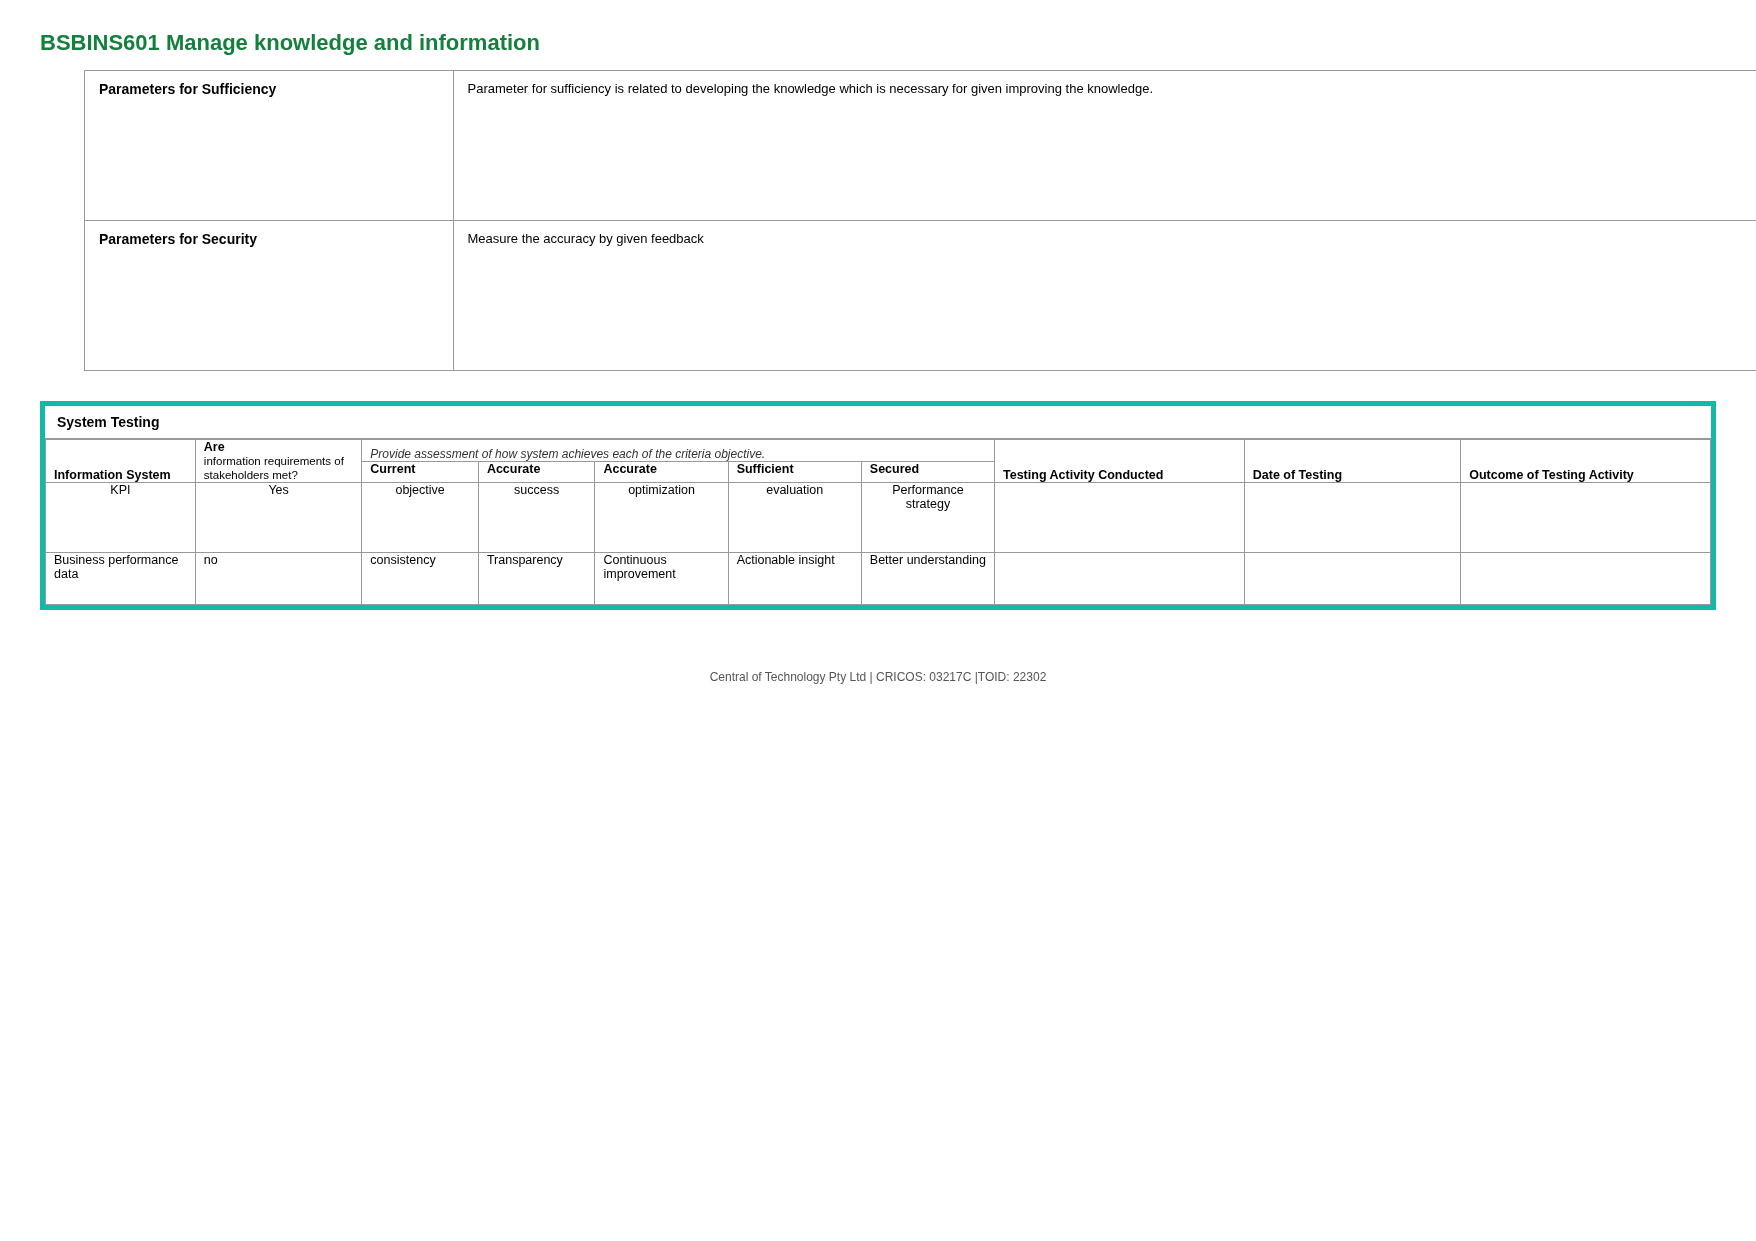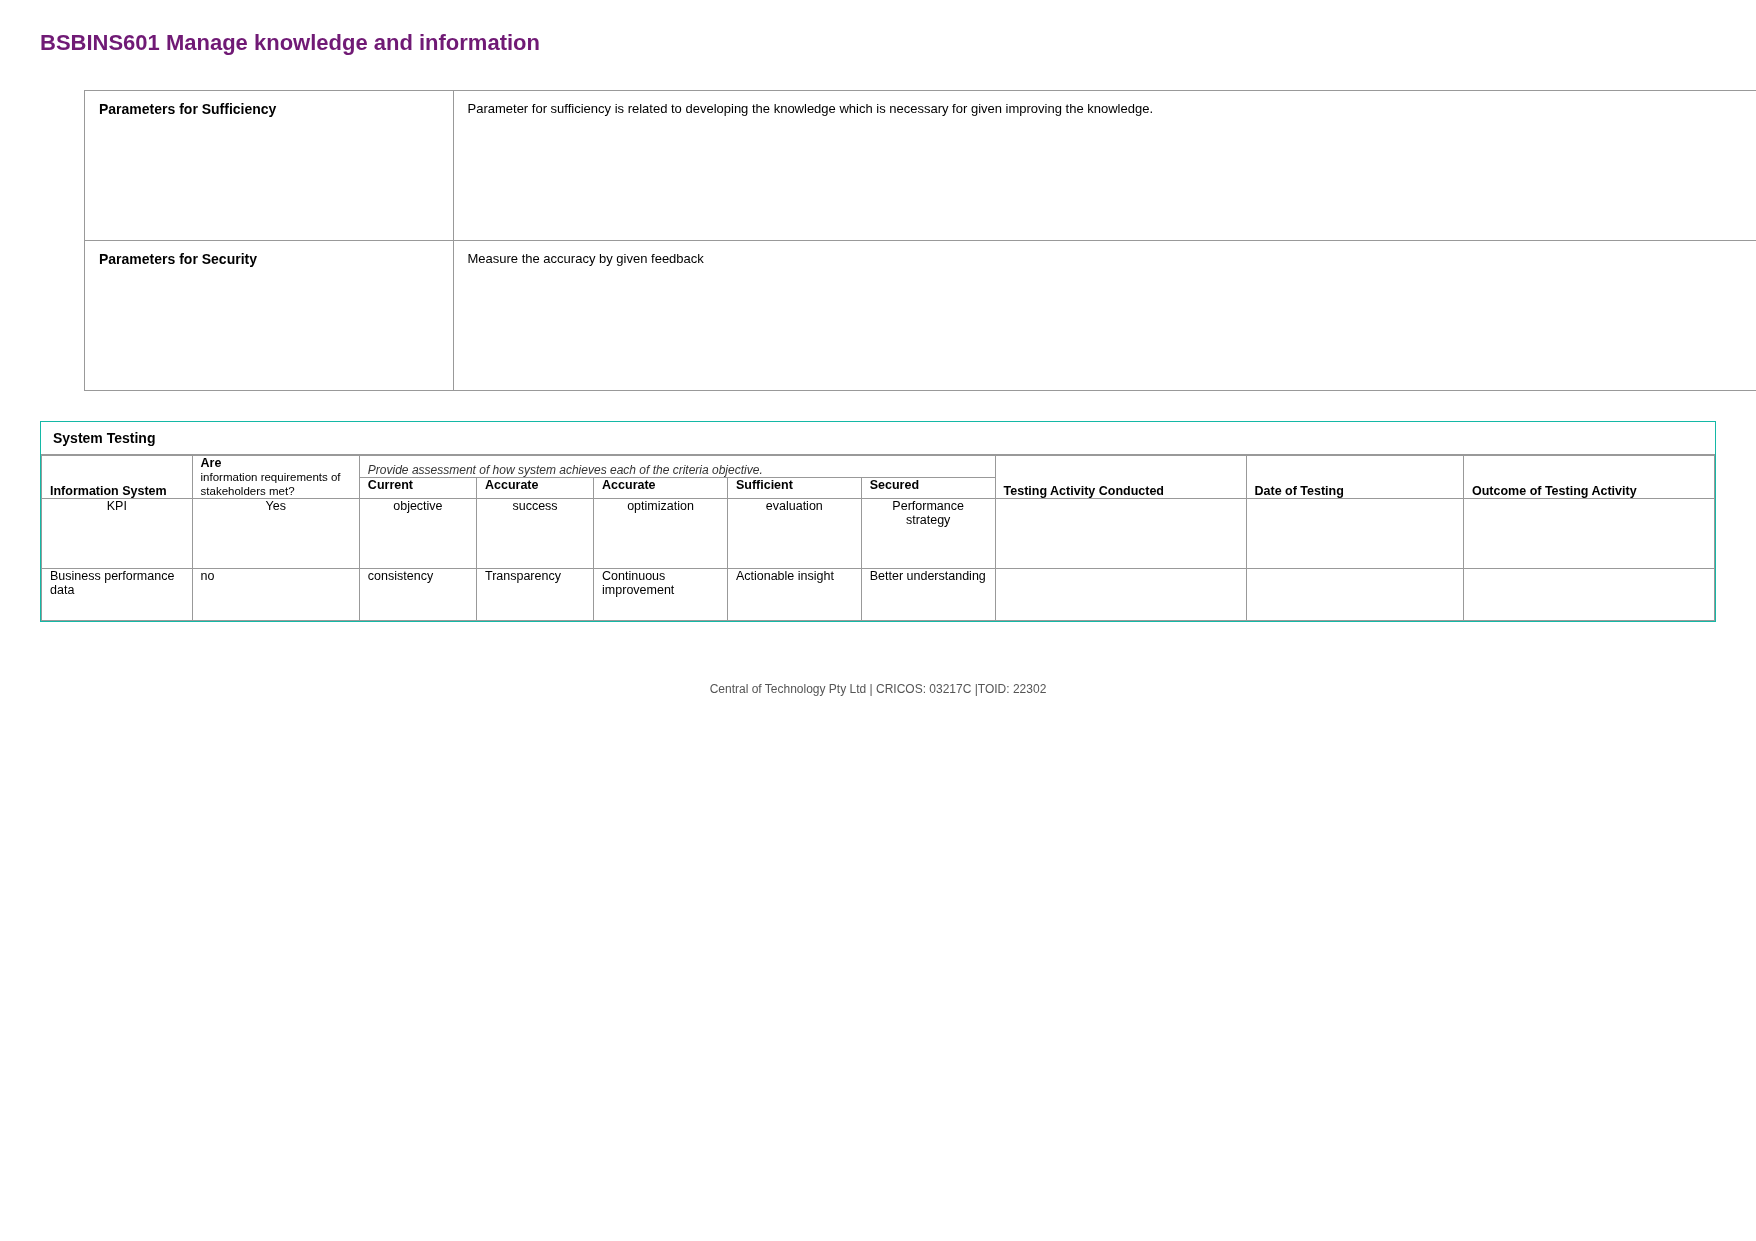--- a/index.html
+++ b/index.html
@@ -10,22 +10,22 @@
       font-size: 13px;
     }
     .page {
       max-width: 1756px;
       margin: 0 auto;
       padding: 30px 40px 60px 40px;
     }
     .page-title {
       font-size: 22px;
       font-weight: bold;
-      margin-bottom: 34px;
-      color: #701a75;
+      margin-bottom: 14px;
+      color: #15803d;
     }
     
     .params-table {
       width: 100%;
       border-collapse: collapse;
       border: 1px solid #999;
       margin-bottom: 30px;
       margin-left: 44px;
     }
     .params-table td {
@@ -46,21 +46,21 @@
       vertical-align: top;
       padding-top: 10px;
       font-size: 13px;
     }
     .params-table tr {
       height: 150px;
     }
 
     
     .system-testing-wrapper {
-      border: 1px solid #14b8a6;
+      border: 5px solid #14b8a6;
       margin-bottom: 20px;
     }
     .system-testing-title {
       font-weight: bold;
       font-size: 14px;
       padding: 8px 12px;
       border-bottom: 1px solid #999;
       background: #fff;
     }
     .st-table {

